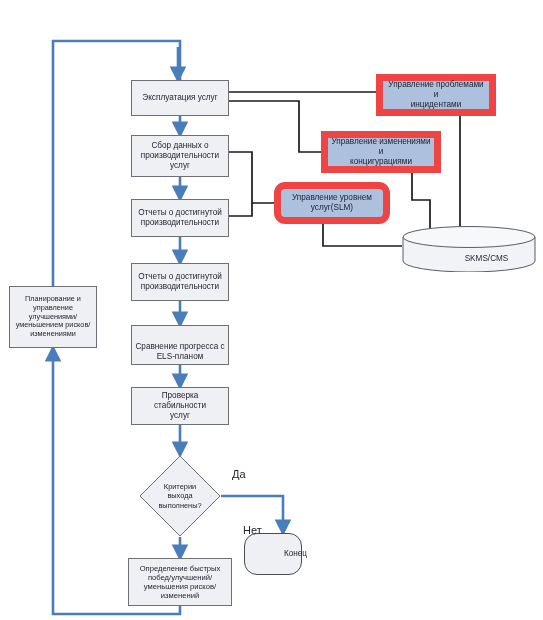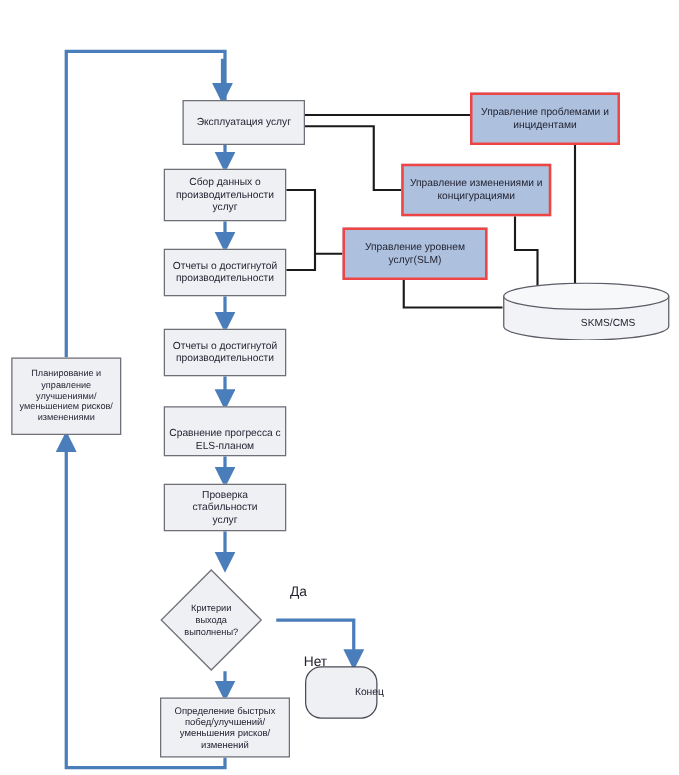--- a/index.html
+++ b/index.html
@@ -34,21 +34,21 @@
     line-height: 1.22;
     padding: 2px 3px;
   }
   .node-proc {
     background: #eef0f4;
     border: 1px solid #6f6f78;
     font-size: 8.2px;
   }
   .node-ext {
     background: #adc1de;
-    border: 2px solid #ef4444;
+    border: 7px solid #ef4444;
     font-size: 8.2px;
   }
   .node-term {
     background: #eef0f4;
     border: 1.2px solid #4b4b55;
     border-radius: 13px;
     font-size: 8.2px;
   }
   .node-dec {
     background: transparent;
@@ -118,21 +118,21 @@
       <path d="M229,101 L299,101 L299,152 L321,152"></path>
       <path d="M229,152 L252,152 L252,203 L274,203"></path>
       <path d="M229,216 L252,216 L252,203"></path>
       <path d="M460,116 L460,234"></path>
       <path d="M412,173 L412,200 L430,200 L430,232"></path>
       <path d="M323,224 L323,246 L402,246"></path>
     </g>
   </svg>
 
 
-  <div class="node node-proc" style="left:146px; top:80px; width:98px; height:36px;">
+  <div class="node node-proc" style="left:131px; top:80px; width:98px; height:36px;">
     <span class="ln">Эксплуатация услуг</span>
   </div>
 
   <div class="node node-proc" style="left:131px; top:135px; width:98px; height:42px;">
     <span class="ln">Сбор данных о
 производительности
 услуг</span>
   </div>
 
   <div class="node node-proc" style="left:131px; top:199px; width:98px; height:38px;">
@@ -148,21 +148,21 @@
   <div class="node node-proc" style="left:131px; top:325px; width:98px; height:40px;align-items:flex-end;">
     <span class="ln">Сравнение прогресса с
 ELS-планом</span>
   </div>
 
   <div class="node node-proc" style="left:131px; top:387px; width:98px; height:38px;justify-content:center;">
     <span class="ln">Проверка стабильности
 услуг</span>
   </div>
 
-  <div class="node node-dec" style="left:128px; top:455px; width:82px; height:82px;">
+  <div class="node node-dec" style="left:139px; top:455px; width:82px; height:82px;">
     <svg class="dec-shape" viewBox="0 0 82 82" xmlns="http://www.w3.org/2000/svg">
       <polygon points="41,1 81,41 41,81 1,41" fill="#eef0f4" stroke="#6f6f78" stroke-width="1"></polygon>
     </svg>
     <span class="ln dec-label">Критерии
 выхода
 выполнены?</span>
   </div>
 
   <div class="node node-proc" style="left:128px; top:558px; width:104px; height:48px; font-size:7.6px;">
     <span class="ln">Определение быстрых
@@ -186,21 +186,21 @@
   <div class="node node-ext" style="left:376px; top:74px; width:120px; height:42px;">
     <span class="ln">Управление проблемами и
 инцидентами</span>
   </div>
 
   <div class="node node-ext" style="left:321px; top:131px; width:120px; height:42px;">
     <span class="ln">Управление изменениями и
 концигурациями</span>
   </div>
 
-  <div class="node node-ext" style="left:274px; top:182px; width:116px; height:42px;">
+  <div class="node node-ext" style="left:274px; top:182px; width:116px; height:42px;border-radius:11px;">
     <span class="ln">Управление уровнем
 услуг(SLM)</span>
   </div>
 
   <div class="node node-db" style="left:402px; top:226px; width:134px; height:46px;">
     <svg class="db-shape" viewBox="0 0 134 46" xmlns="http://www.w3.org/2000/svg">
       <path d="M1,11 L1,35 A66,11 0 0 0 133,35 L133,11 Z" fill="#f2f3f6" stroke="#5b5b66" stroke-width="1"></path>
       <ellipse cx="67" cy="11" rx="66" ry="10.5" fill="#f7f8fa" stroke="#5b5b66" stroke-width="1"></ellipse>
     </svg>
     <span class="ln db-label">SKMS/CMS</span>

